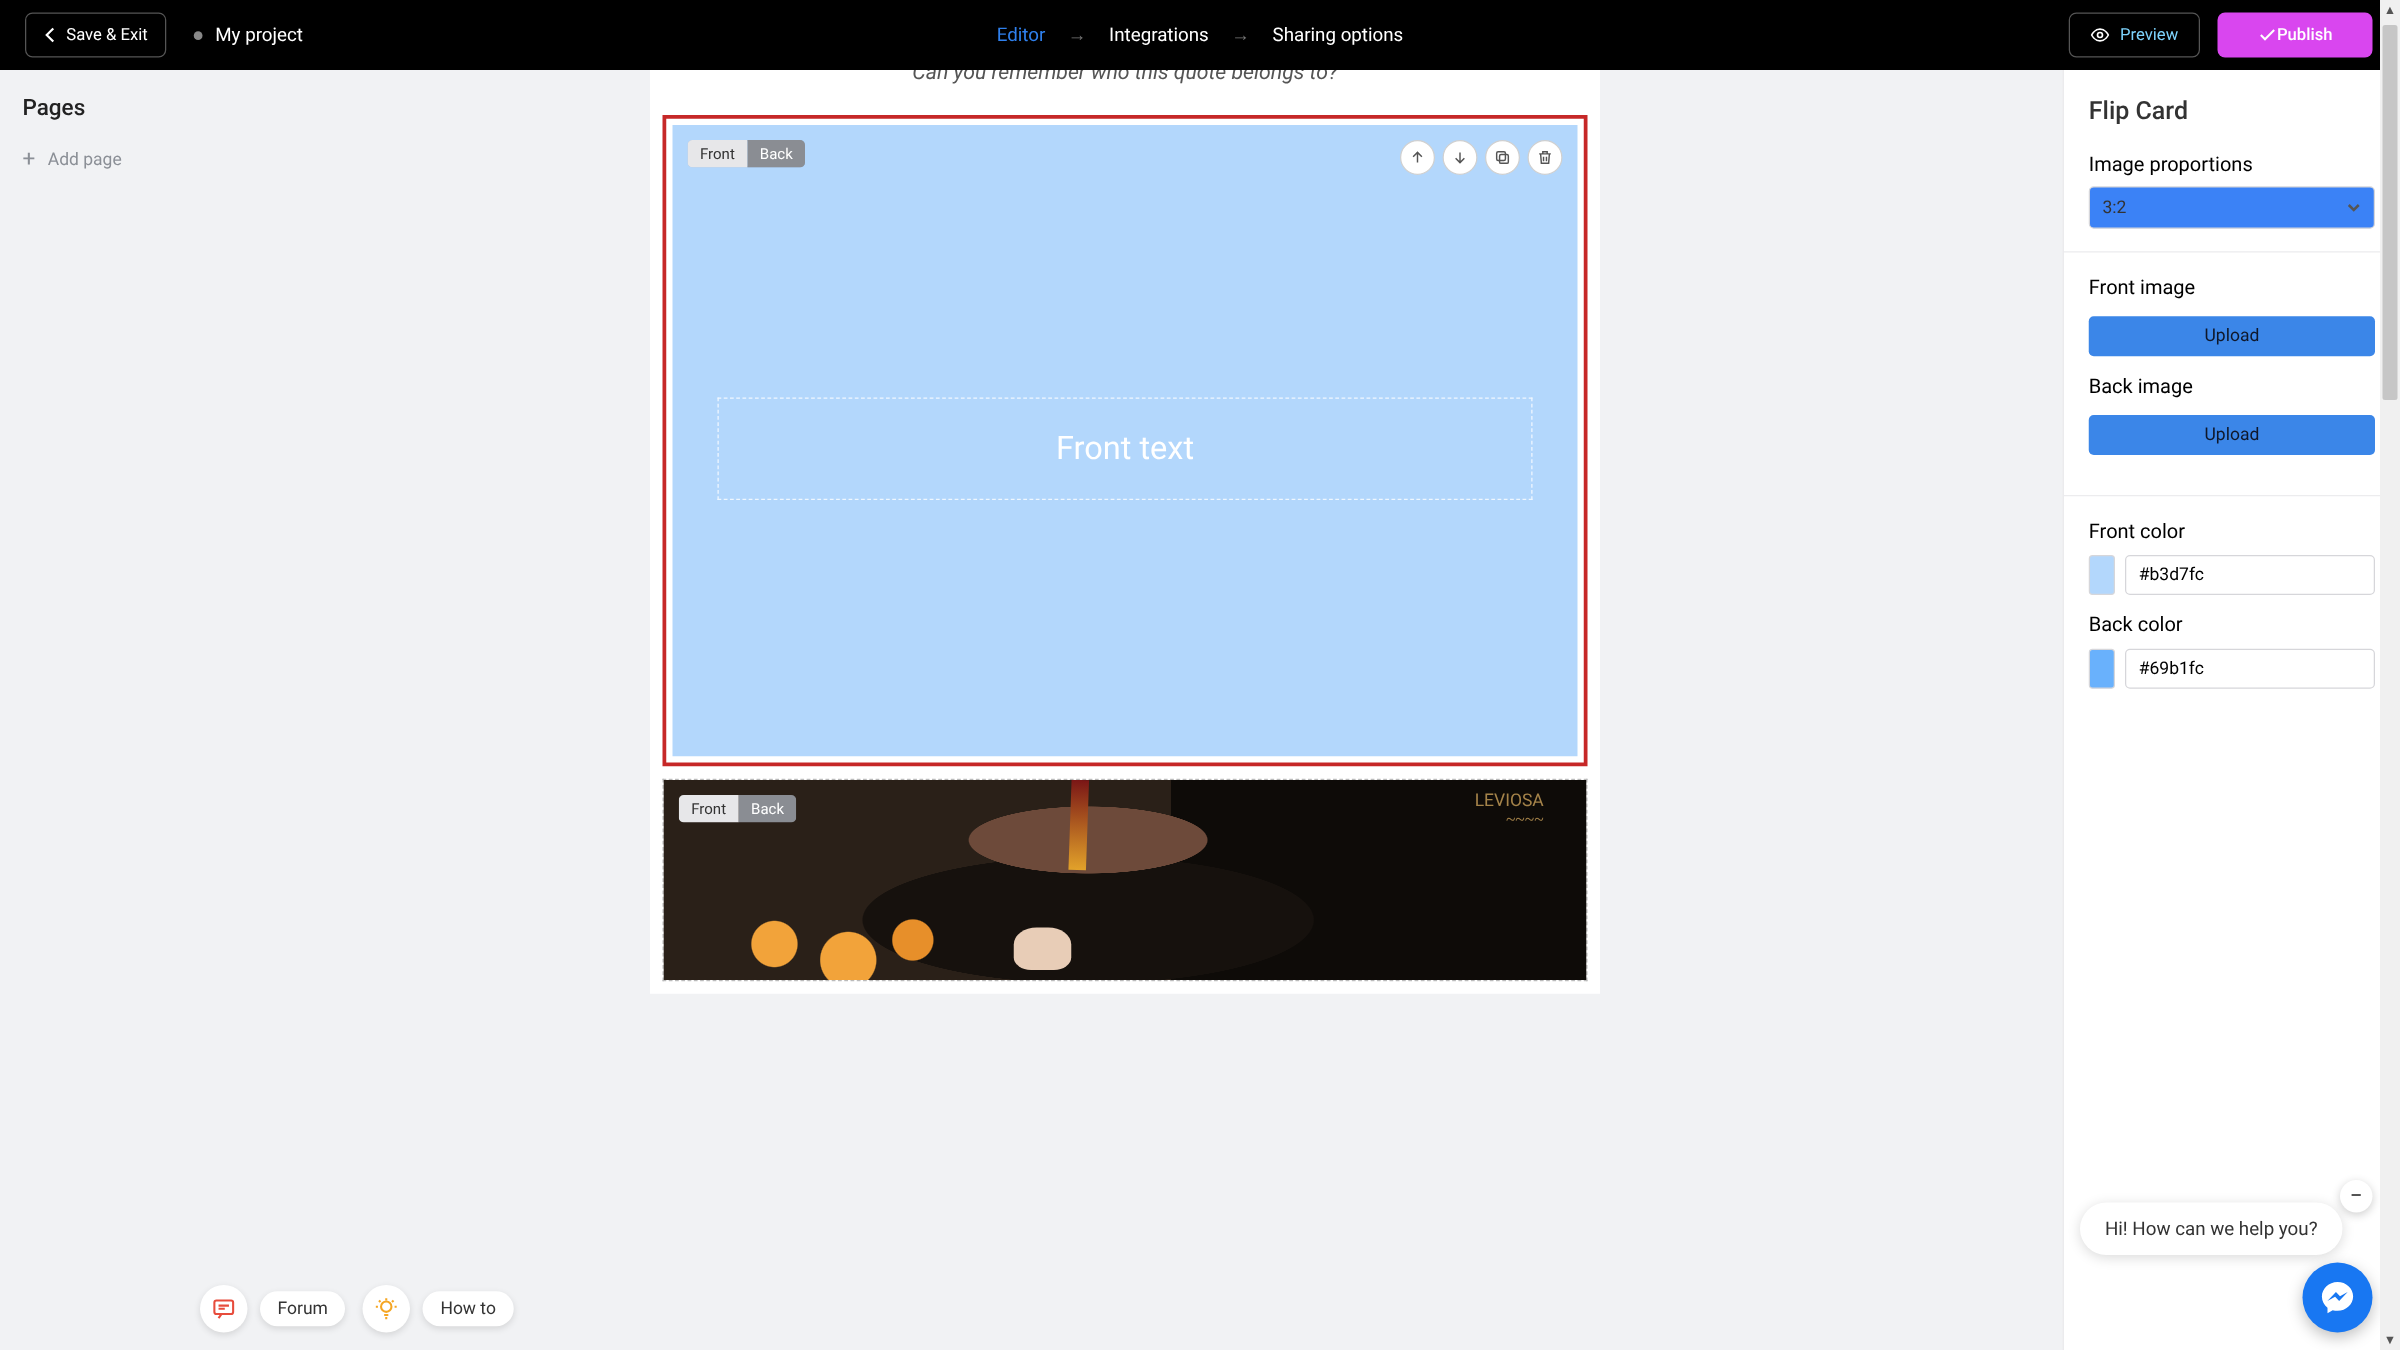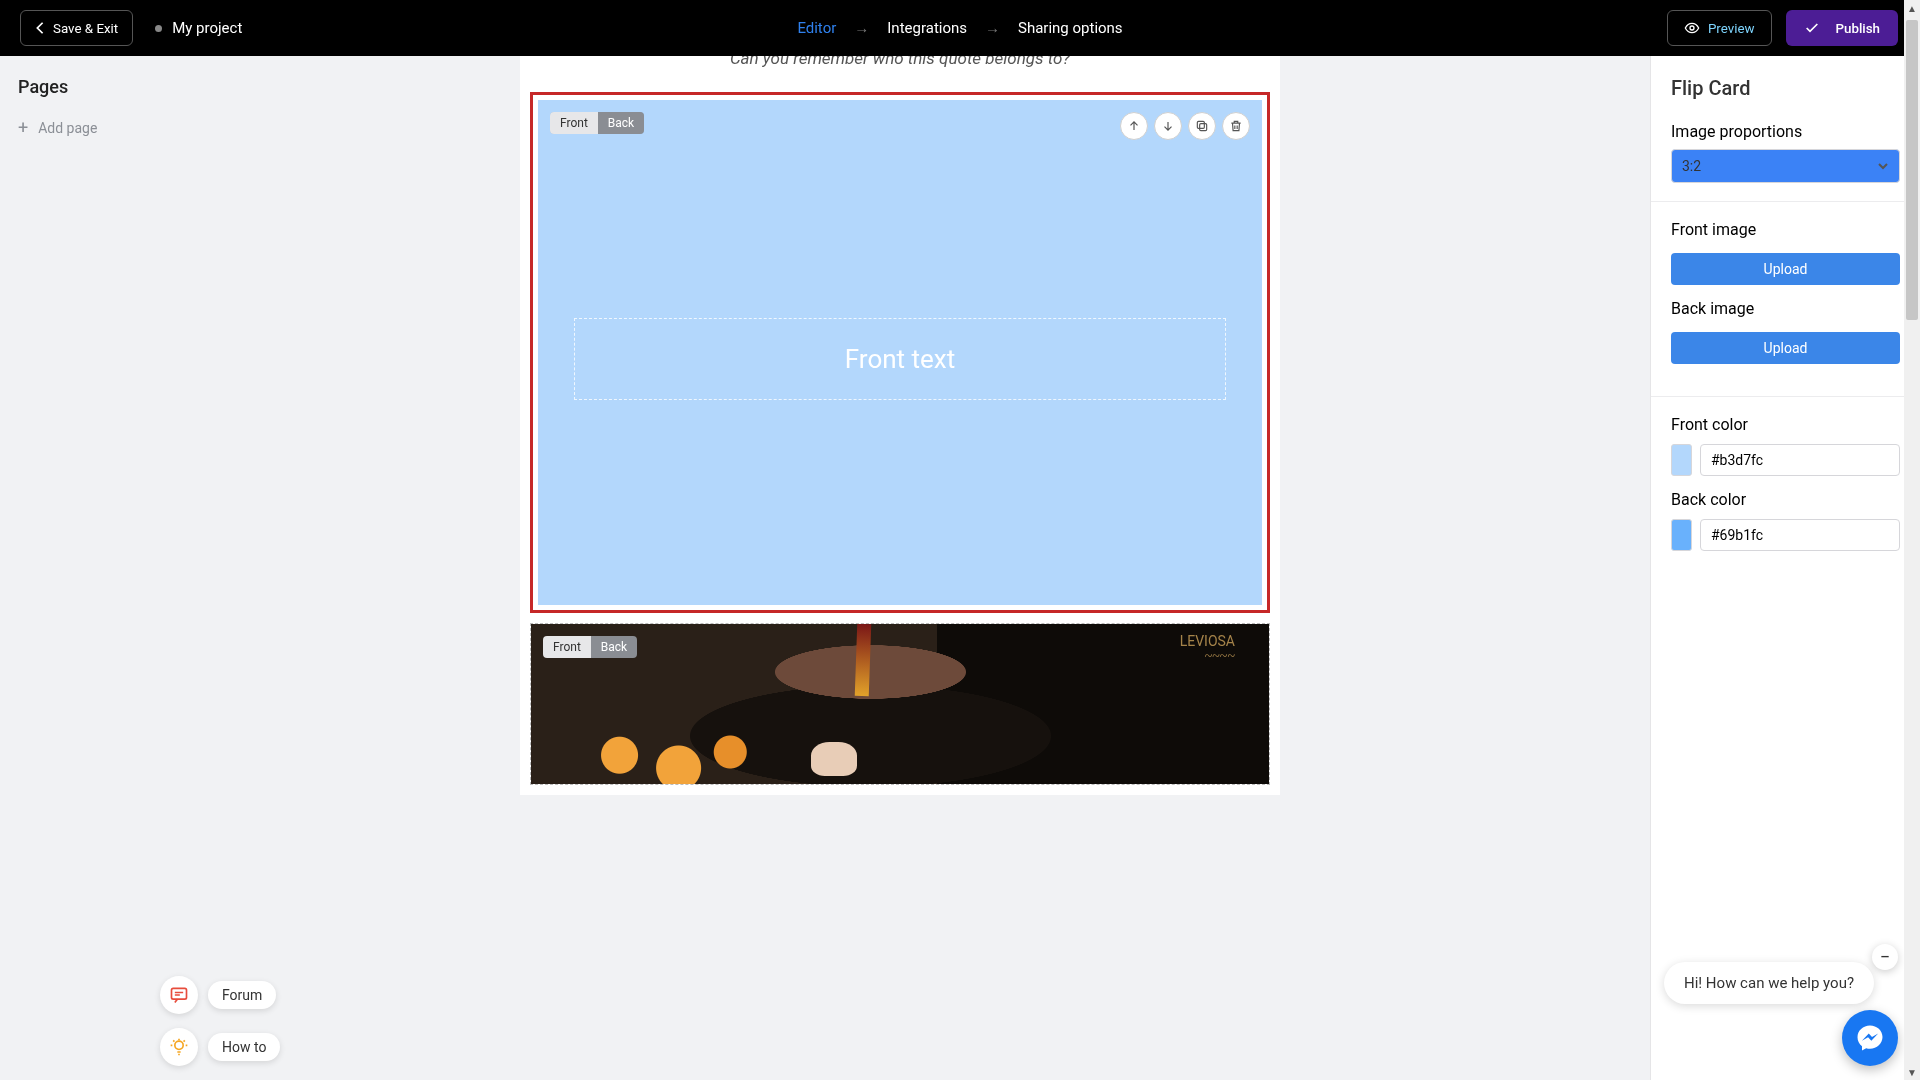--- a/index.html
+++ b/index.html
@@ -10,21 +10,21 @@
 .save-exit { margin-left:20px; height:36px; padding:0 14px; border:1px solid #555; border-radius:6px; background:transparent; color:#fff; display:flex; align-items:center; gap:8px; cursor:pointer; }
 .save-exit svg { width:10px; height:14px; }
 .proj-title { margin-left:22px; display:flex; align-items:center; gap:10px; color:#fff; }
 .proj-dot { width:7px; height:7px; border-radius:50%; background:#888; }
 .nav-steps { position:absolute; left:50%; transform:translateX(-50%); display:flex; align-items:center; gap:18px; font-size:15px; }
 .nav-step { color:#fff; cursor:pointer; }
 .nav-step.active { color:#2f80ed; }
 .nav-arrow { color:#777; }
 .top-right { margin-left:auto; margin-right:22px; display:flex; gap:14px; }
 .preview-btn { height:36px; padding:0 16px; background:transparent; border:1px solid #555; border-radius:6px; color:#7dd3fc; display:flex; align-items:center; gap:8px; cursor:pointer; }
-.publish-btn { height:36px; padding:0 18px; background:#4c1d95; border:none; border-radius:6px; color:#fff; display:flex; align-items:center; gap:16px; cursor:pointer; font-weight:500;}
+.publish-btn { height:36px; padding:0 32px; background:#d946ef; border:none; border-radius:6px; color:#fff; display:flex; align-items:center; gap:0; cursor:pointer; font-weight:500;}
 .publish-btn svg, .preview-btn svg { width:16px; height:16px; }
 
 
 .left-panel { position:absolute; top:56px; left:0; bottom:0; width:150px; background:#f1f2f4; padding:20px 18px; }
 .left-panel h3 { font-size:18px; font-weight:500; color:#222; margin-bottom:18px; }
 .page-thumb { width:94px; height:120px; border:2px solid #2f80ed; border-radius:6px; background:#fff; padding:8px; position:relative; cursor:pointer; }
 .page-thumb .name { color:#2f80ed; font-size:13px; }
 .page-thumb .home-circ { width:46px; height:46px; border-radius:50%; background:#ececec; margin:14px auto 0; display:flex; align-items:center; justify-content:center; }
 .page-thumb .home-circ svg { width:22px; height:22px; fill:#fff; }
 .page-thumb .dots { position:absolute; right:6px; bottom:6px; width:18px; height:18px; border-radius:50%; background:#9b9b9b; color:#fff; display:flex; align-items:center; justify-content:center; font-size:10px; letter-spacing:1px;}
@@ -61,29 +61,29 @@
 .photo .hand { position:absolute; left:38%; bottom:8px; width:46px; height:34px; background:#e8cdb7; border-radius:40% 40% 30% 30%; }
 .photo .scrawl { position:absolute; right:34px; top:10px; color:#caa15a; font-family:cursive; font-size:14px; opacity:.8; line-height:1.1; text-align:right;}
 
 
 .right-panel { position:absolute; top:56px; right:0; bottom:0; width:270px; background:#fff; border-left:1px solid #e5e5e7; padding:20px; font-size:14px; color:#333; overflow-y:auto;}
 .right-panel h2 { font-size:20px; font-weight:500; margin-bottom:22px; }
 .field-label { font-size:16px; color:#000000; margin-bottom:8px; display:block; }
 .select { width:100%; height:34px; border:1px solid #d6d6da; border-radius:4px; padding:0 10px; background:#3b82f6; display:flex; align-items:center; justify-content:space-between; cursor:pointer; }
 .select svg { width:12px; height:12px; }
 .divider { height:1px; background:#ececee; margin:18px -20px; }
-.upload-btn { width:100%; height:32px; background:#3b86e8; color:#ffffff; border:none; border-radius:4px; margin-top:6px; margin-bottom:14px; cursor:pointer; font-size:14px;}
+.upload-btn { width:100%; height:32px; background:#3b86e8; color:#0f172a; border:none; border-radius:4px; margin-top:6px; margin-bottom:14px; cursor:pointer; font-size:14px;}
 .color-row { display:flex; gap:8px; margin-top:10px; margin-bottom:14px; }
 .swatch { width:32px; height:32px; border-radius:3px; border:1px solid #d6d6da; }
 .color-input { flex:1; height:32px; border:1px solid #d6d6da; border-radius:4px; padding:0 10px; font-size:14px; }
 .swatch.front { background:#b3d7fc; }
 .swatch.back  { background:#69b1fc; }
 
 
-.float-stack { position:absolute; left:160px; bottom:14px; display:flex; flex-direction:column; gap:14px; z-index:5;}
+.float-stack { position:absolute; left:160px; bottom:14px; display:flex; gap:14px; z-index:5;}
 .float-item { display:flex; align-items:center; gap:10px; }
 .float-icon { width:38px; height:38px; border-radius:50%; background:#fff; box-shadow:0 2px 6px rgba(0,0,0,.12); display:flex; align-items:center; justify-content:center; cursor:pointer;}
 .float-pill { background:#fff; border-radius:16px; padding:6px 14px; box-shadow:0 2px 6px rgba(0,0,0,.12); font-size:14px; color:#333; cursor:pointer;}
 .float-icon svg { width:20px; height:20px; }
 
 
 .chat-bubble { position:absolute; right:46px; bottom:76px; background:#fff; border-radius:22px; padding:12px 20px; box-shadow:0 2px 10px rgba(0,0,0,.15); font-size:15px; color:#333; }
 .chat-x { position:absolute; right:22px; bottom:110px; width:26px; height:26px; border-radius:50%; background:#fff; box-shadow:0 2px 8px rgba(0,0,0,.2); display:flex; align-items:center; justify-content:center; font-size:18px; line-height:1; cursor:pointer; color:#333;}
 .chat-fab { position:absolute; right:22px; bottom:14px; width:56px; height:56px; border-radius:50%; background:#1877f2; display:flex; align-items:center; justify-content:center; cursor:pointer; box-shadow:0 4px 12px rgba(0,0,0,.25);}
 .chat-fab svg { width:30px; height:30px; fill:#fff;}

